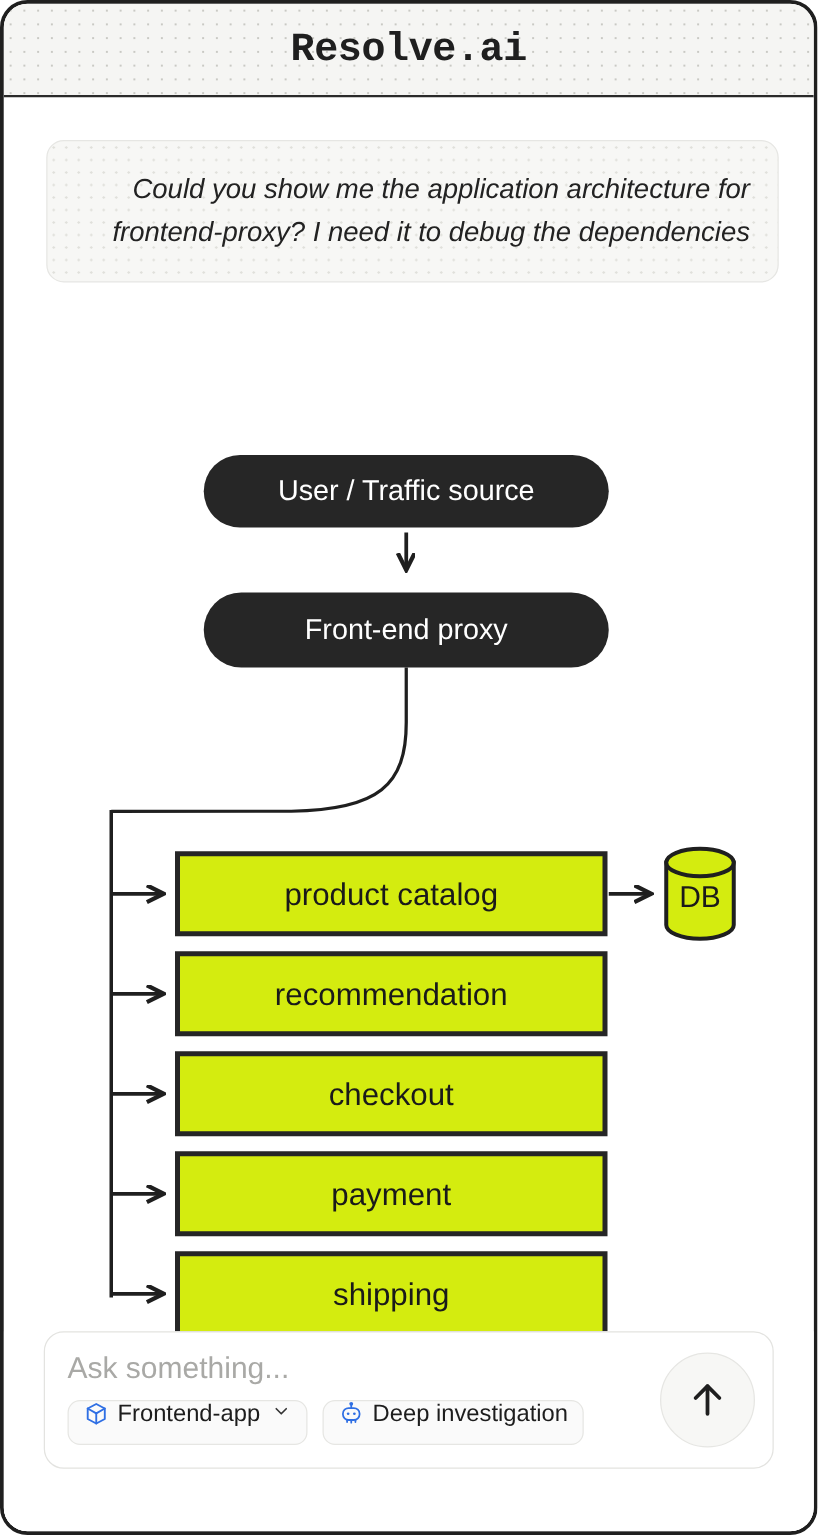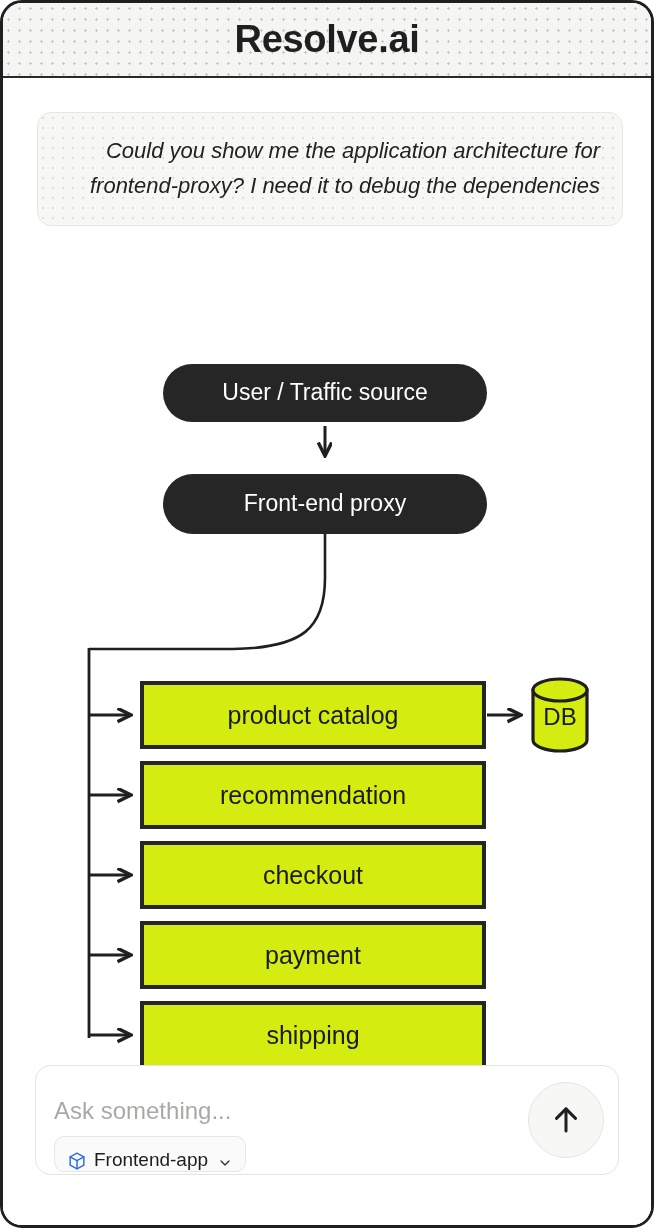--- a/index.html
+++ b/index.html
@@ -31,24 +31,25 @@
     flex: 0 0 75px;
     background-color: #f5f5f3;
     background-image: radial-gradient(#c9c9c4 1px, transparent 1.1px);
     background-size: 11px 11px;
     border-bottom: 2px solid #2a2a2a;
     display: flex;
     align-items: center;
     justify-content: center;
   }
   .app-title {
-    font-size: 38px;
+    font-size: 32px;
     font-weight: bold;
     color: #1f1f1f;
     letter-spacing: -0.3px;
+    font-family: Liberation Mono, monospace;
   }
 
   
   .body-scroll {
     position: relative;
     flex: 1 1 auto;
     background: #ffffff;
     overflow: hidden;
   }
 
@@ -138,30 +139,29 @@
     border: 1px solid #e3e3e0;
     border-radius: 16px;
     background: #ffffff;
     padding: 14px 18px 12px 18px;
   }
   .composer-placeholder {
     font-size: 24px;
     color: #a9a9a6;
     line-height: 30px;
     margin-bottom: 10px;
-    margin-top: 16px;
   }
   .chip-row {
     display: flex;
     gap: 12px;
     align-items: center;
   }
   .chip {
     display: inline-flex;
-    align-items: flex-end;
+    align-items: flex-start;
     gap: 7px;
     height: 36px;
     padding: 0 12px;
     border: 1px solid #e6e6e3;
     border-radius: 10px;
     background: #fafafa;
     font-size: 19px;
     color: #1d1d1d;
     cursor: pointer;
     white-space: nowrap;
@@ -301,20 +301,33 @@
             </svg>
           </span>
           <span>Frontend-app</span>
           <span class="chev">
             <svg width="16" height="16" viewBox="0 0 24 24" fill="none" stroke="#333333" stroke-width="2" stroke-linecap="round" stroke-linejoin="round">
               <path d="M6 9l6 6 6-6"></path>
             </svg>
           </span>
         </div>
 
+        <div class="chip">
+          <span style="display:flex;">
+            <svg width="20" height="20" viewBox="0 0 24 24" fill="none" stroke="#2f6fe4" stroke-width="1.7" stroke-linecap="round" stroke-linejoin="round">
+              <path d="M12 3v3"></path>
+              <circle cx="12" cy="2.5" r="1"></circle>
+              <rect x="4" y="6.5" width="16" height="11.5" rx="5.5"></rect>
+              <circle cx="9" cy="12" r="1.3" fill="#2f6fe4" stroke="none"></circle>
+              <circle cx="15" cy="12" r="1.3" fill="#2f6fe4" stroke="none"></circle>
+              <path d="M8 18v2M12 18v2.6M16 18v2"></path>
+            </svg>
+          </span>
+          <span>Deep investigation</span>
+        </div>
       </div>
 
       <div class="send-btn">
         <span style="display:flex;">
           <svg width="38" height="38" viewBox="0 0 24 24" fill="none" stroke="#1f1f1f" stroke-width="1.9" stroke-linecap="round" stroke-linejoin="round">
             <path d="M12 19V5"></path>
             <path d="M6 11l6-6 6 6"></path>
           </svg>
         </span>
       </div>

